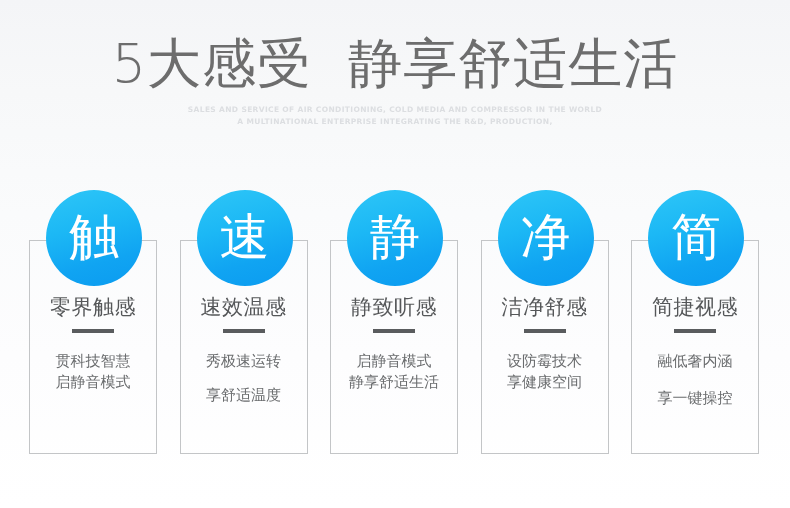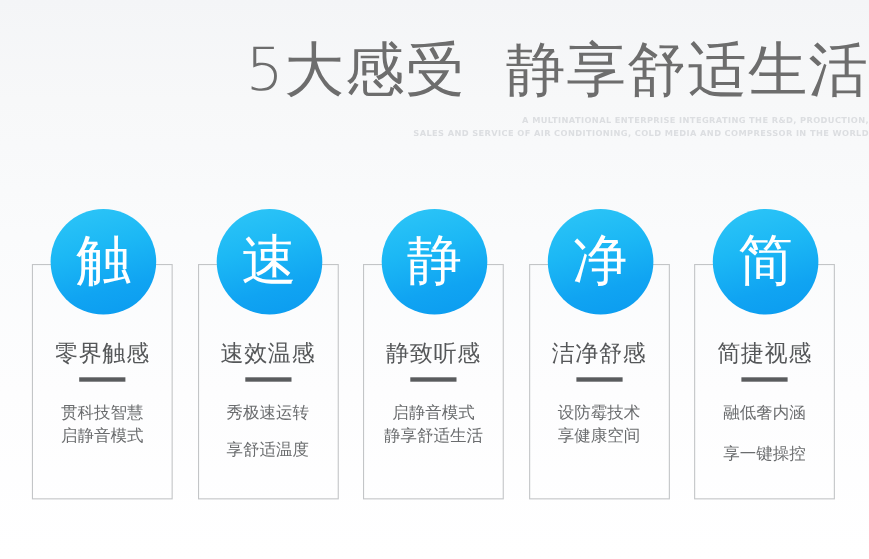--- a/index.html
+++ b/index.html
@@ -25,21 +25,21 @@
         #fdfdfe 70%,
         #ffffff 100%);
   }
 
   
   .header {
     position: absolute;
     left: 0;
     top: 34px;
     width: 790px;
-    text-align: right;
+    text-align: center;
   }
   .main-title {
     font-size: 54px;
     line-height: 60px;
     font-weight: 300;
     color: #6d6d6d;
     letter-spacing: 1px;
     white-space: pre;
   }
   .sub-line {
@@ -100,21 +100,21 @@
     font-size: 50px;
     line-height: 50px;
     font-weight: 300;
     color: #ffffff;
     transform: translateY(-1px);
   }
 
   .card-inner {
     position: absolute;
     left: 0;
-    top: 46px;
+    top: 32px;
     width: 128px;
     height: 214px;
     z-index: 2;
     display: flex;
     flex-direction: column;
     align-items: center;
   }
   .card-title {
     margin-top: 72px;
     font-size: 21px;
@@ -141,22 +141,22 @@
   }
 </style>
 </head>
 <body>
 
 <div id="page">
 
   <div class="header">
     <div class="main-title">5大感受  静享舒适生活</div>
     <div class="sub-block">
+      <div class="sub-line">SALES AND SERVICE OF AIR CONDITIONING, COLD MEDIA AND COMPRESSOR IN THE WORLD</div>
       <div class="sub-line">A MULTINATIONAL ENTERPRISE INTEGRATING THE R&amp;D, PRODUCTION,</div>
-      <div class="sub-line">SALES AND SERVICE OF AIR CONDITIONING, COLD MEDIA AND COMPRESSOR IN THE WORLD</div>
     </div>
   </div>
 
   <div class="cards">
 
     <div class="card">
       <div class="card-box"></div>
       <div class="circle">
         <span class="circle-char">触</span>
       </div>

